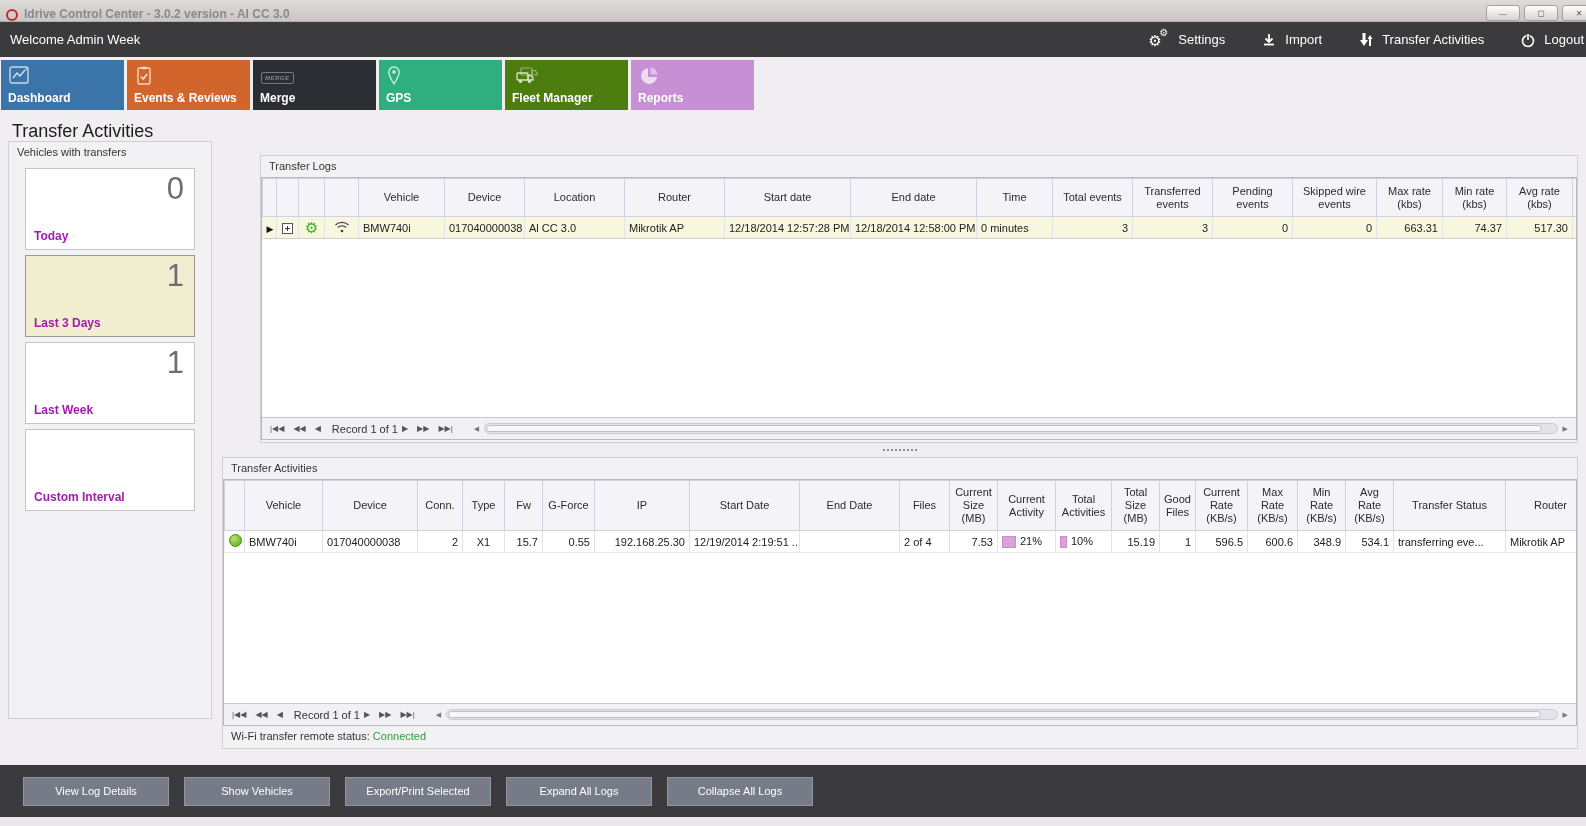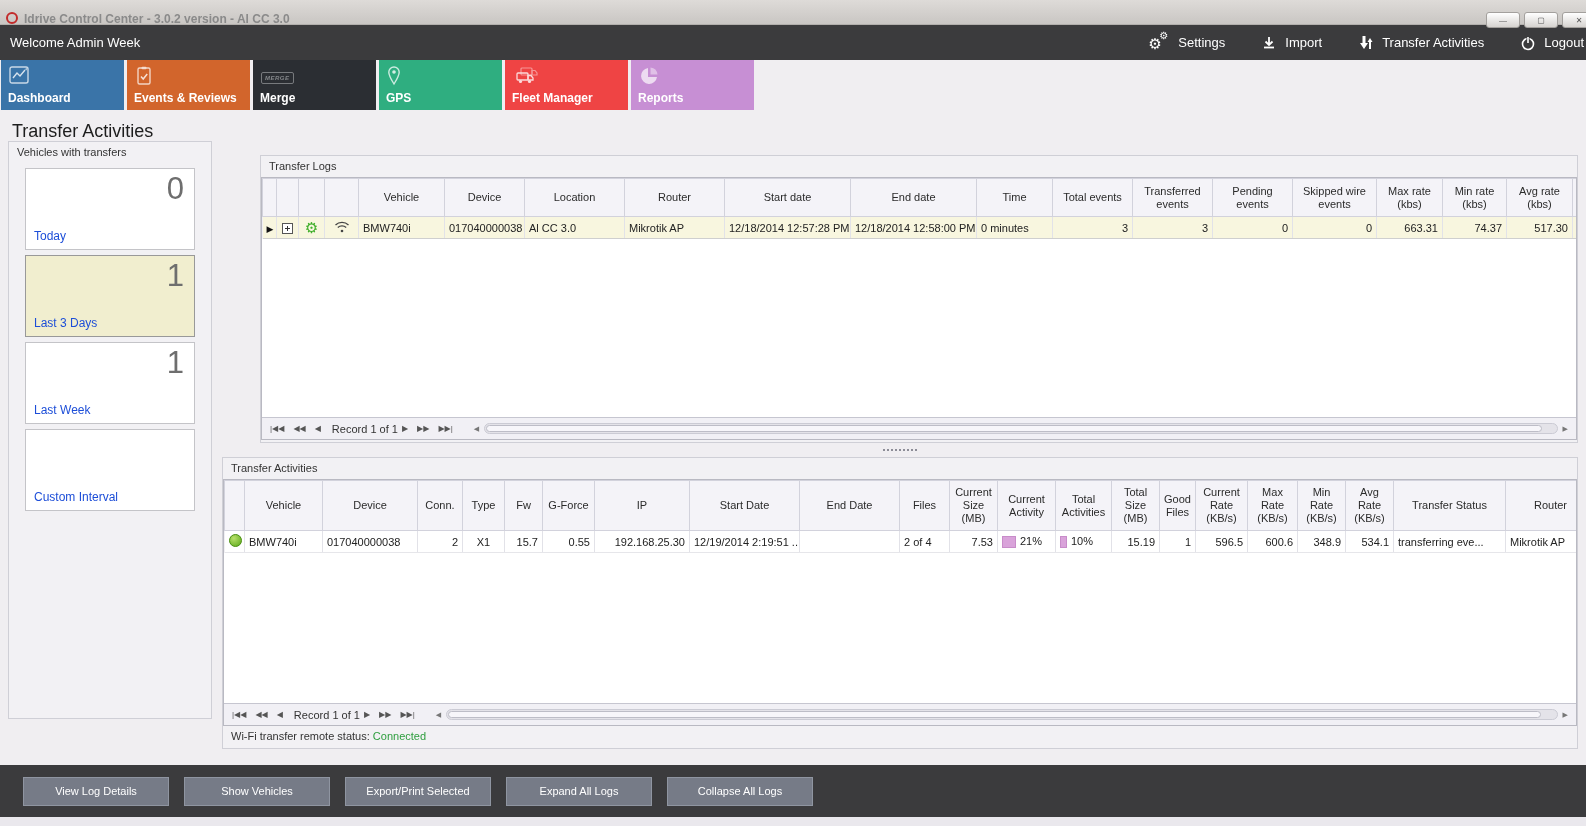--- a/index.html
+++ b/index.html
@@ -1,21 +1,21 @@
 <!DOCTYPE html>
 <html><head>
 <meta charset="utf-8">
 <style>
   * { margin:0; padding:0; box-sizing:border-box; }
   html,body { width:1586px; height:826px; overflow:hidden; }
   body { font-family:"Liberation Sans", sans-serif; background:#f0eef1; position:relative; color:#222; }
 
   
   .titlebar { height:22px; background:linear-gradient(#dedbd8,#c9c6c3); border-bottom:1px solid #b2afac;
-              display:flex; align-items:flex-start; padding:12px 6px; }
+              display:flex; align-items:flex-end; padding:0 6px; }
   .logo { width:12px; height:12px; border:2px solid #c22b2b; border-radius:50%; margin-right:6px; flex:none; }
   .title-text { font-size:12px; font-weight:bold; color:#8a8a8a; flex:1; white-space:nowrap; }
   .win-controls { display:flex; gap:4px; margin-right:-16px; }
   .win-btn { width:34px; height:16px; border:1px solid #a3a09d; border-radius:3px;
              background:linear-gradient(#ffffff,#d6d3d0); font-size:8px; color:#555;
              display:flex; align-items:center; justify-content:center; }
 
   
   .appheader { height:35px; background:#3b3b3d; display:flex; align-items:center; padding:0 10px; color:#fff; }
   .welcome { font-size:13px; }
@@ -38,21 +38,21 @@
   
   .panel { background:#f2f1f4; border:1px solid #cfcfd6; }
   .panel-title { font-size:11px; color:#333; padding:4px 8px; height:21px; }
   .panel-inner { border:1px solid #b9b9c2; background:#f0eff3; display:flex; flex-direction:column; overflow:hidden; }
 
   
   .sidebar { position:absolute; left:8px; top:141px; width:204px; height:578px; }
   .card { margin:0 16px 5px 16px; height:82px; background:#fff; border:1px solid #c4c4c8; position:relative; cursor:pointer; }
   .card.active { background:#f1eecf; border-color:#999; }
   .card-value { position:absolute; top:2px; right:10px; font-size:31px; color:#6e6e6e; }
-  .card-label { position:absolute; left:8px; bottom:6px; font-size:12px; font-weight:normal; color:#1d4ed8; }
+  .card-label { position:absolute; left:8px; bottom:6px; font-size:12px; font-weight:bold; color:#a21caf; }
   .cards { padding-top:5px; }
 
   
   .rightcol { position:absolute; left:222px; top:155px; width:1356px; }
   .logs-panel { height:288px;margin-left:38px; }
   .logs-inner { height:263px; }
   .acts-panel { height:292px; margin-top:0; }
   .acts-inner { height:247px; }
 
   .toolbar { height:48px; padding:11px 12px; flex:none; }
@@ -195,21 +195,21 @@
   </div>
   <div class="tile" style="background: rgb(47, 174, 128);">
     <span class="tile-icon">
       <svg width="14" height="20" viewBox="0 0 14 20">
           <path d="M7 1a5.2 5.2 0 0 1 5.2 5.2C12.2 9.6 7 18 7 18S1.8 9.6 1.8 6.2A5.2 5.2 0 0 1 7 1z" stroke="#fff" stroke-width="1.4" fill="none" opacity=".95"></path>
           <circle cx="7" cy="6" r="1.8" fill="#fff"></circle>
         </svg>
     </span>
     <span class="tile-label">GPS</span>
   </div>
-  <div class="tile" style="background: #ef4444; text-align: center;">
+  <div class="tile" style="background: #4d7c0f; text-align: center;">
     <span class="tile-icon">
       <svg width="26" height="20" viewBox="0 0 26 20">
           <g opacity=".55">
             <rect x="8" y="2" width="11" height="7" rx="1" stroke="#fff" stroke-width="1.2" fill="none"></rect>
             <path d="M19 4.5h3l2 2.5v2h-5z" stroke="#fff" stroke-width="1.2" fill="none"></path>
           </g>
           <rect x="4" y="7" width="11" height="7" rx="1" stroke="#fff" stroke-width="1.3" fill="none"></rect>
           <path d="M15 9.5h3l2 2.5v2h-5z" stroke="#fff" stroke-width="1.3" fill="none"></path>
           <circle cx="7.5" cy="15.5" r="1.6" fill="#fff"></circle>
           <circle cx="16.5" cy="15.5" r="1.6" fill="#fff"></circle>

